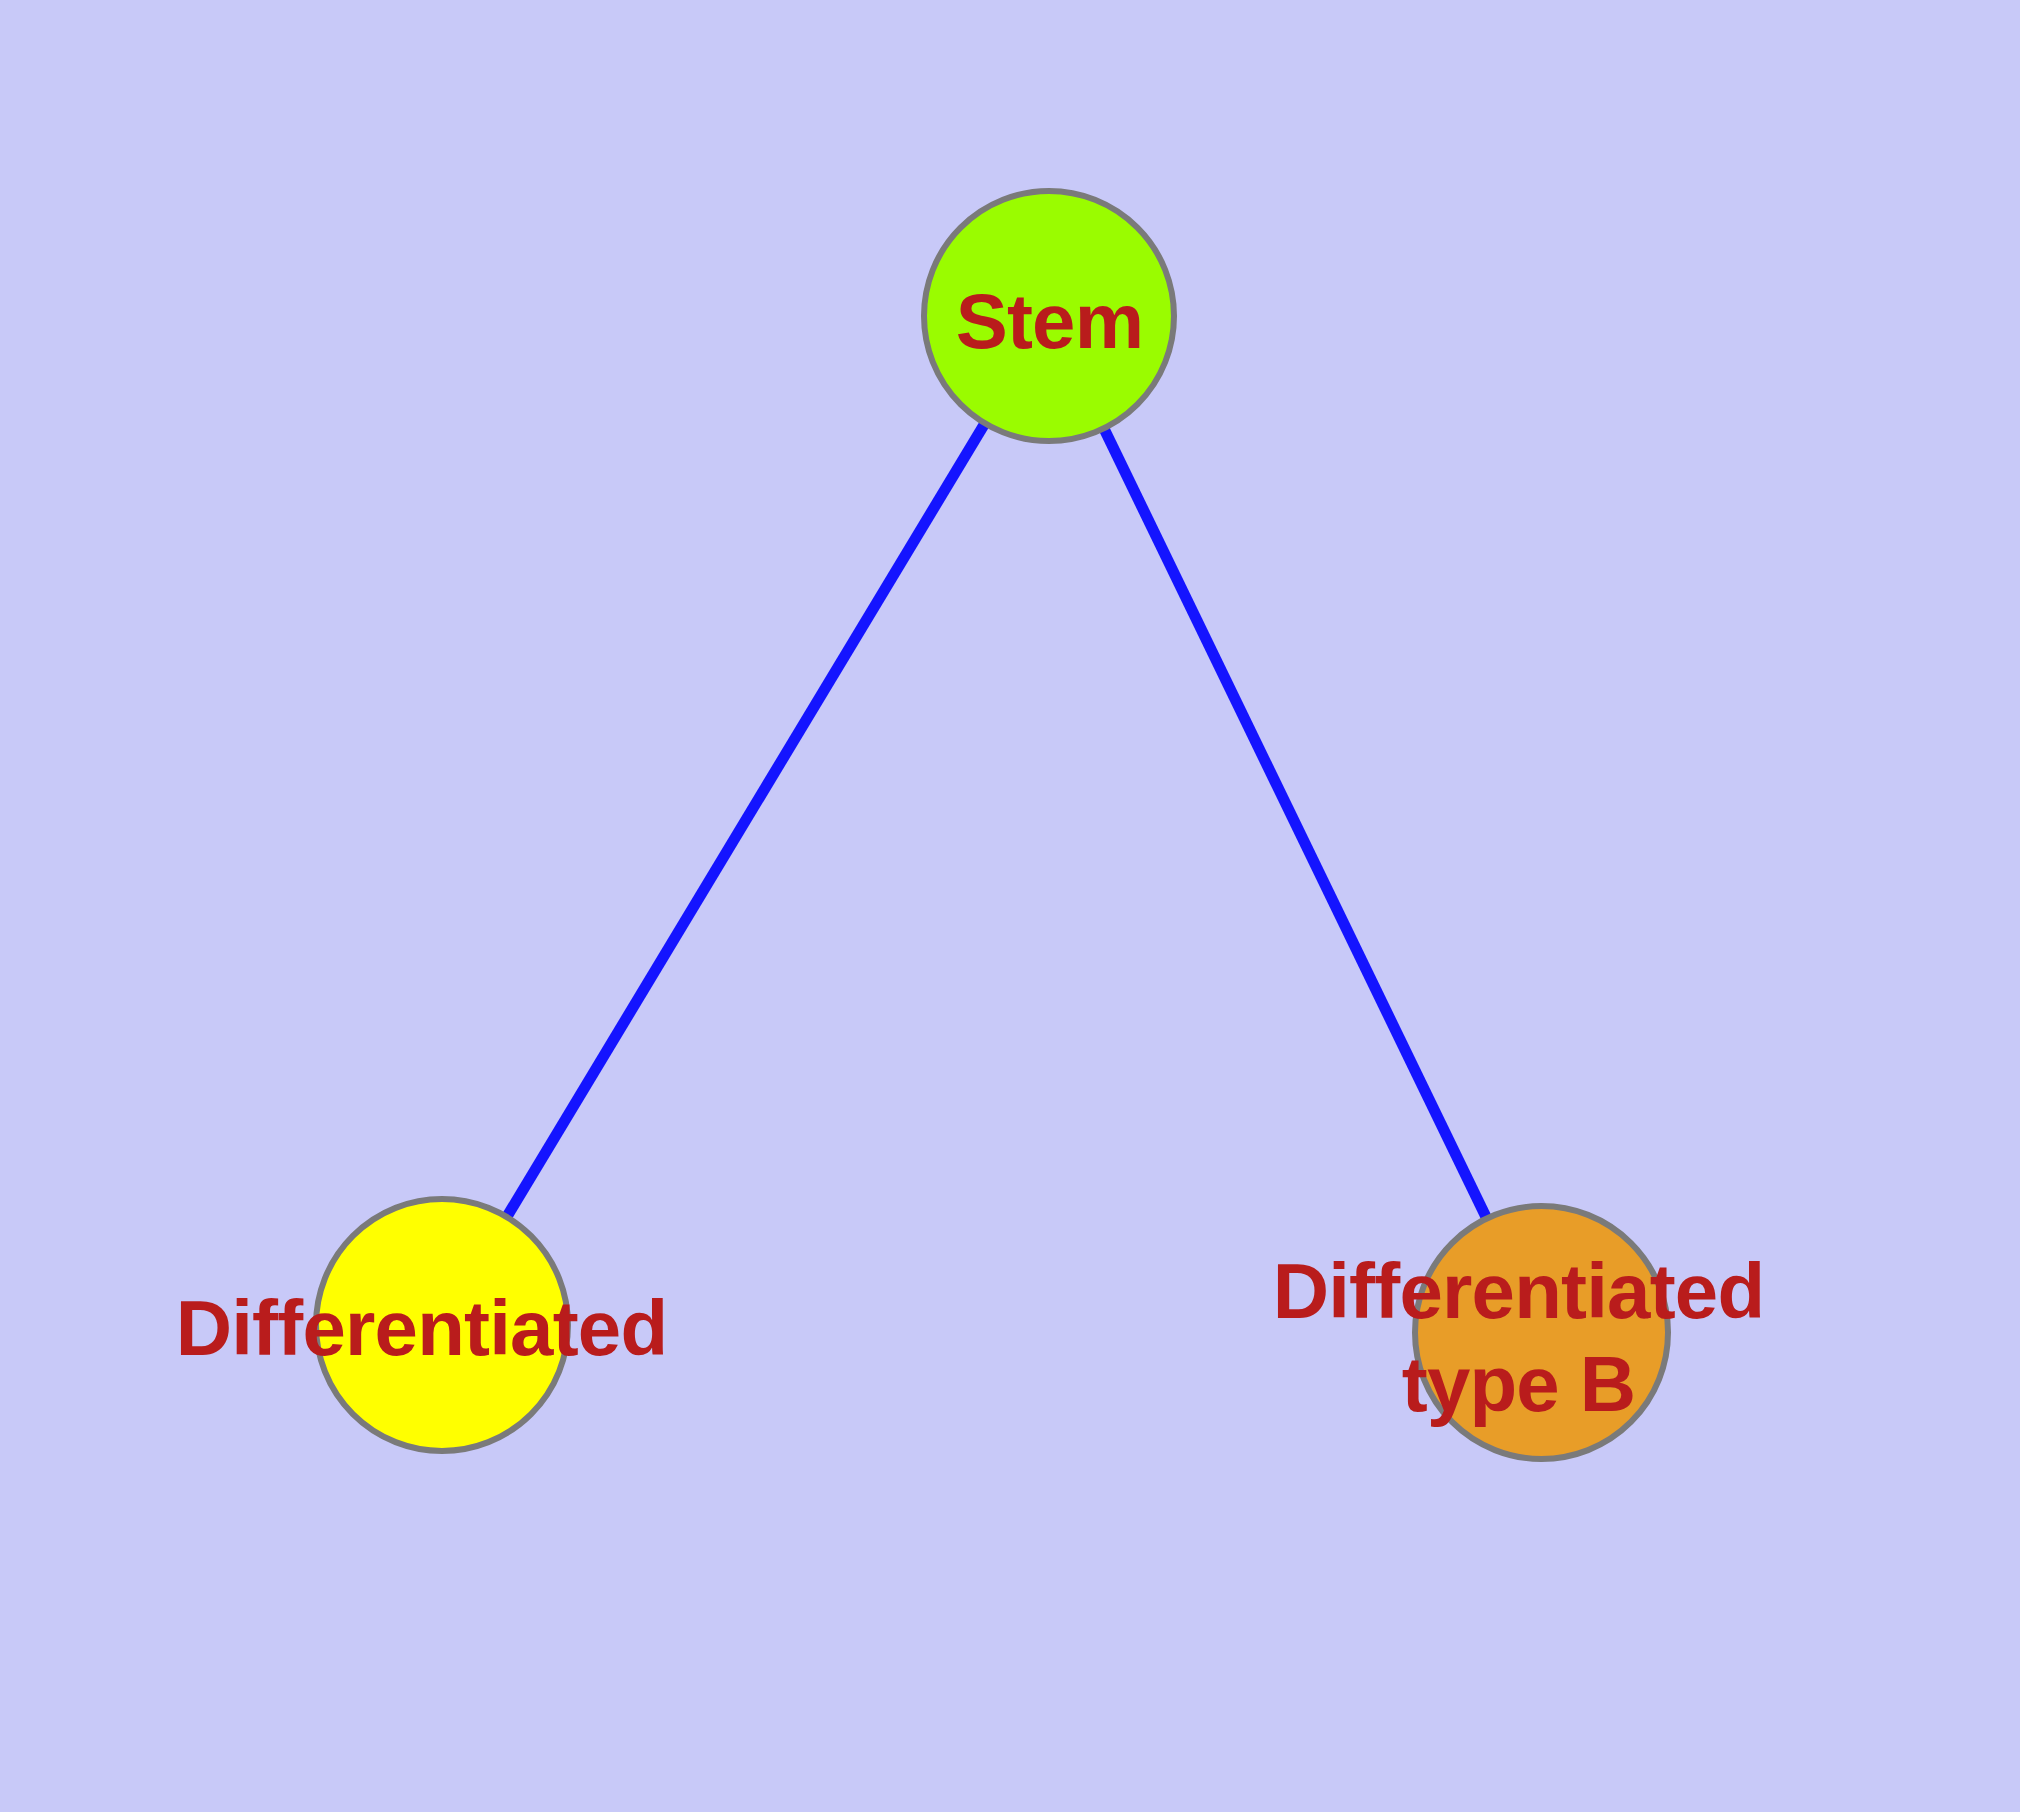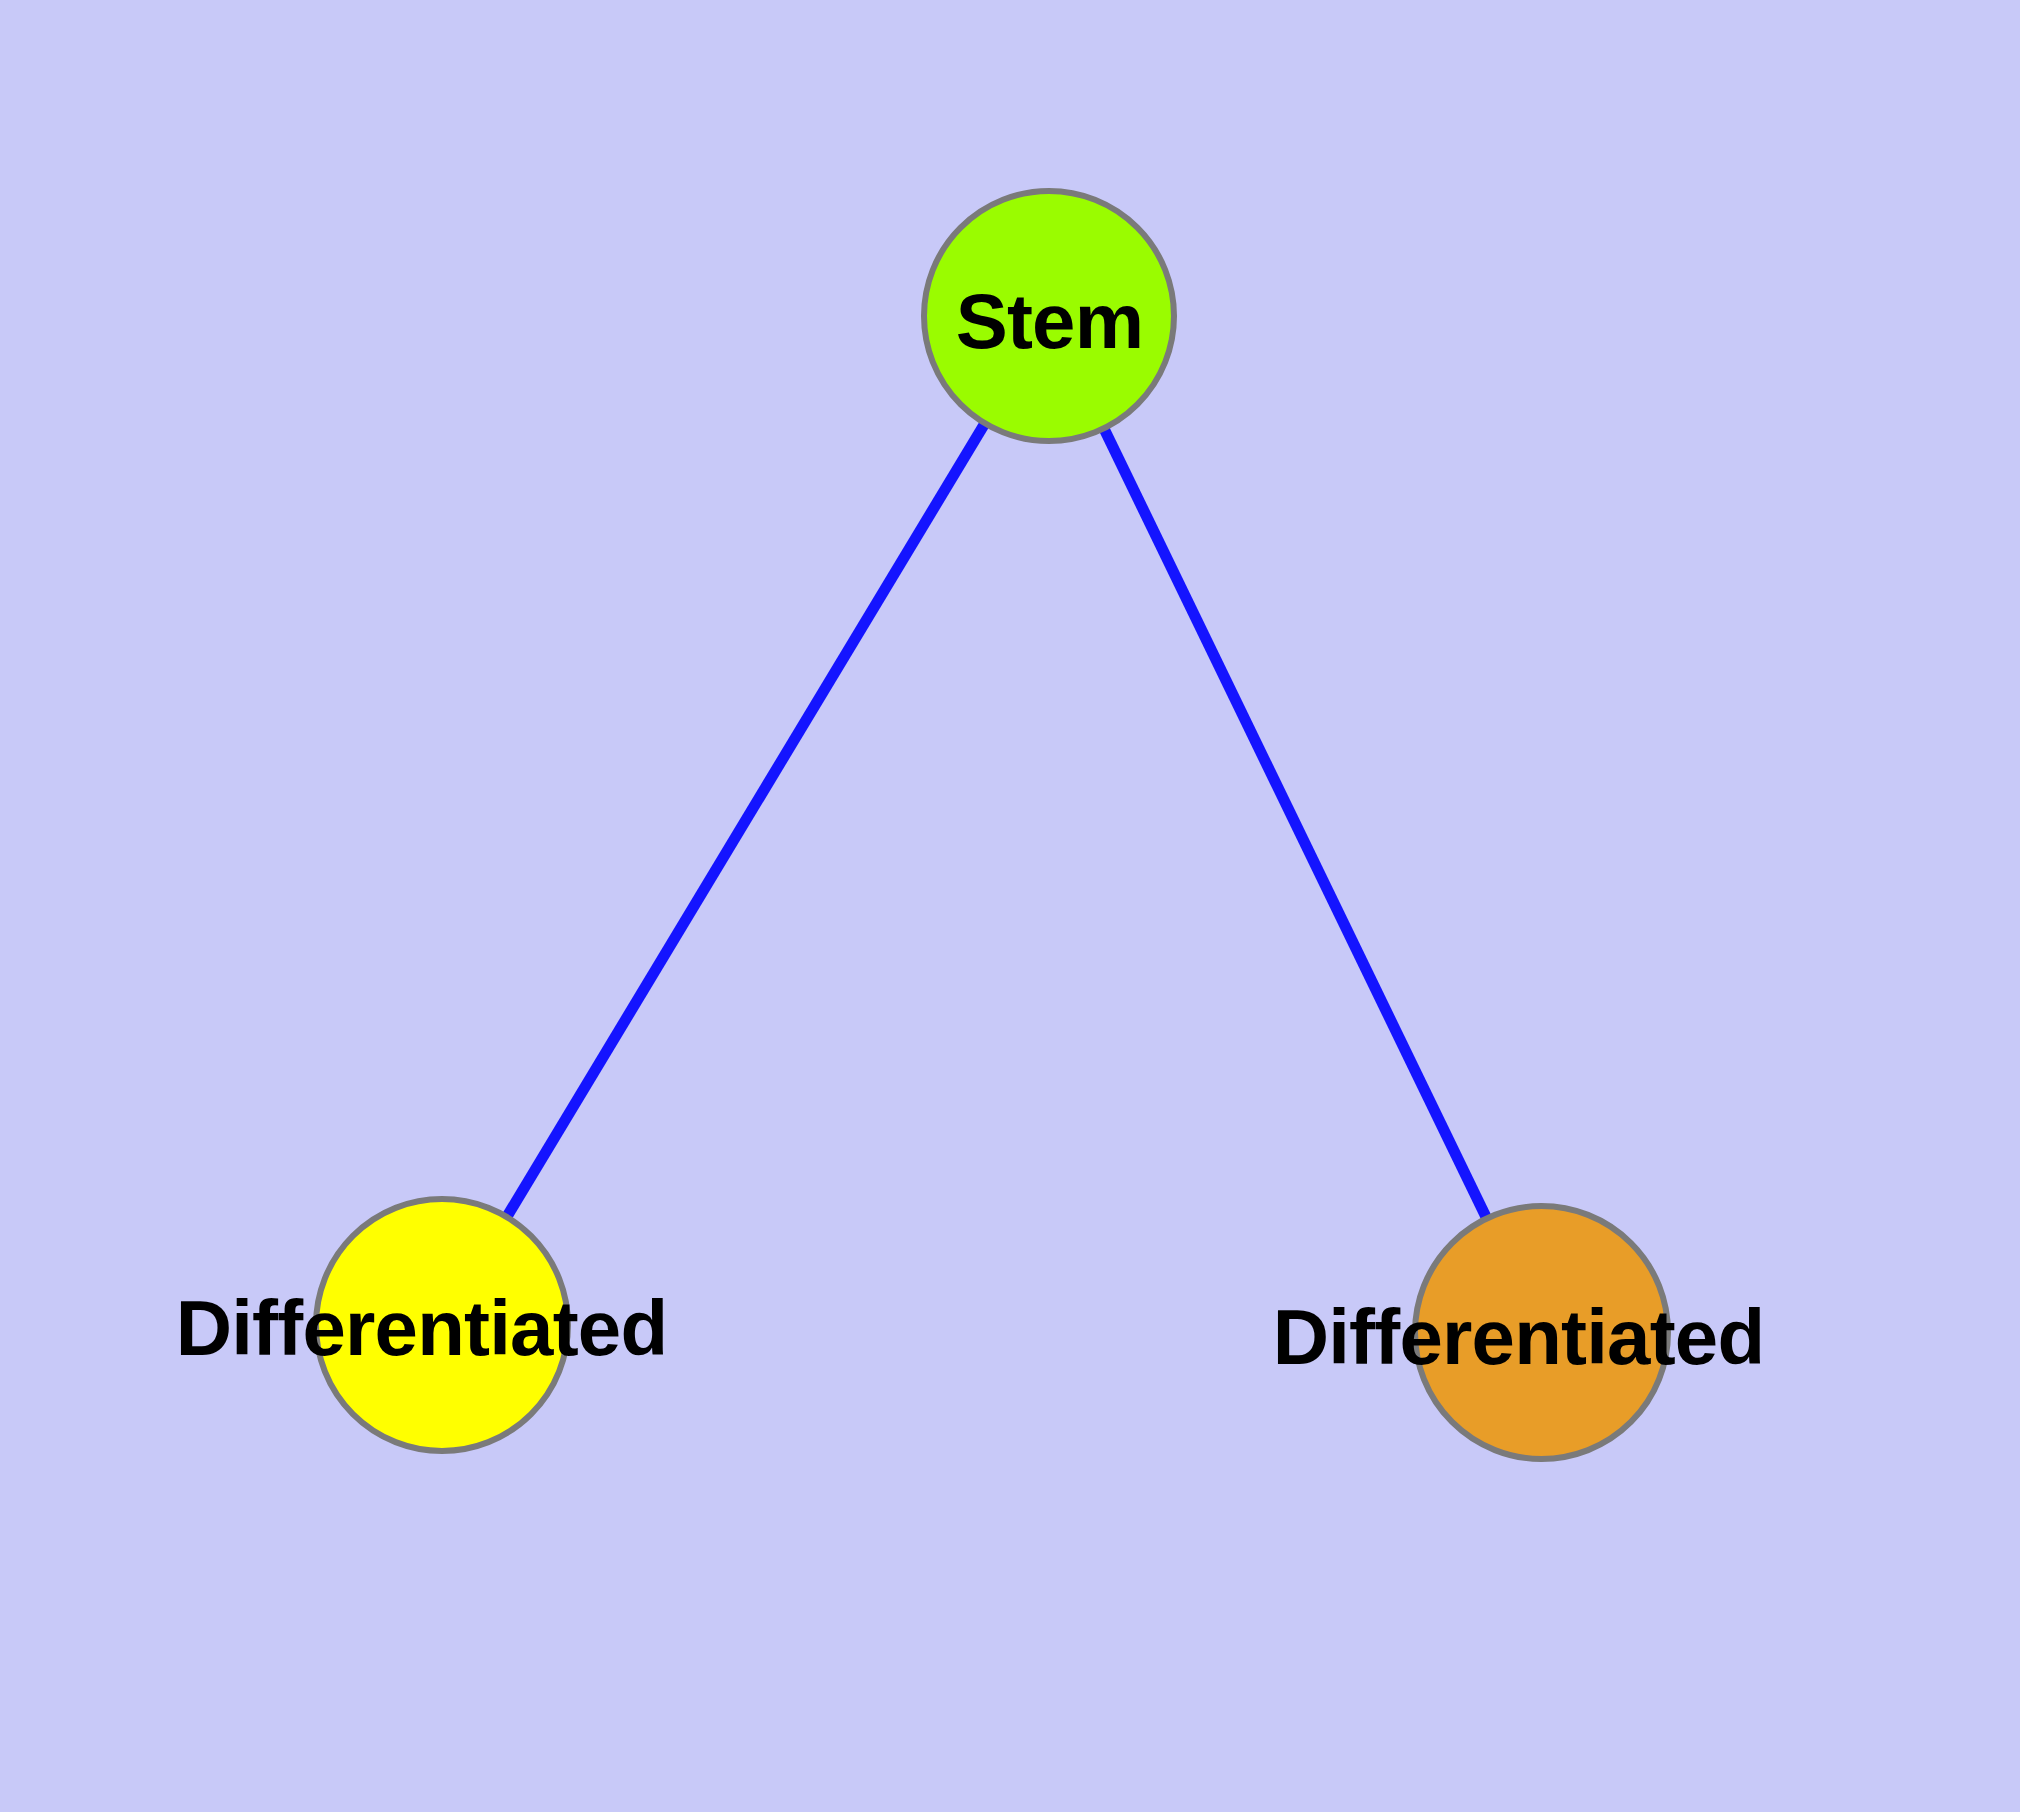--- a/index.html
+++ b/index.html
@@ -38,21 +38,21 @@
     justify-content: center;
     text-align: center;
     pointer-events: none;
   }
   .node-label .line {
     display: block;
     white-space: nowrap;
     font-size: 78px;
     font-weight: bold;
     line-height: 93px;
-    color: #000000;
+    color: #b91c1c;
     letter-spacing: -0.8px;
   }
 </style>
 </head>
 <body>
 
 <div class="stage" style="width: 2021px; height: 1812px; background: rgb(200, 201, 248);">
 
   <svg class="edges-layer" xmlns="http://www.w3.org/2000/svg" viewBox="0 0 2384 2138" width="2021" height="1812">
     <line class="edge" x1="1238" y1="373" x2="521" y2="1563" stroke="#1414ff" stroke-width="13"></line>
@@ -70,17 +70,18 @@
     <div class="node-circle" style="left: 313px; top: 1196px; width: 258px; height: 258px; background: rgb(255, 255, 0); border-color: rgb(122, 122, 122);"></div>
     <div class="node-label" style="left: 40px; top: 1193px;">
       <span class="line">Differentiated</span>
     </div>
   </div>
 
   <div>
     <div class="node-circle" style="left: 1412px; top: 1203px; width: 259px; height: 259px; background: rgb(232, 157, 40); border-color: rgb(122, 122, 122);"></div>
     <div class="node-label" style="left: 1137px; top: 1202px;">
       <span class="line">Differentiated</span>
+      <span class="line">type B</span>
     </div>
   </div>
 
 </div>
 
 
 </body></html>

